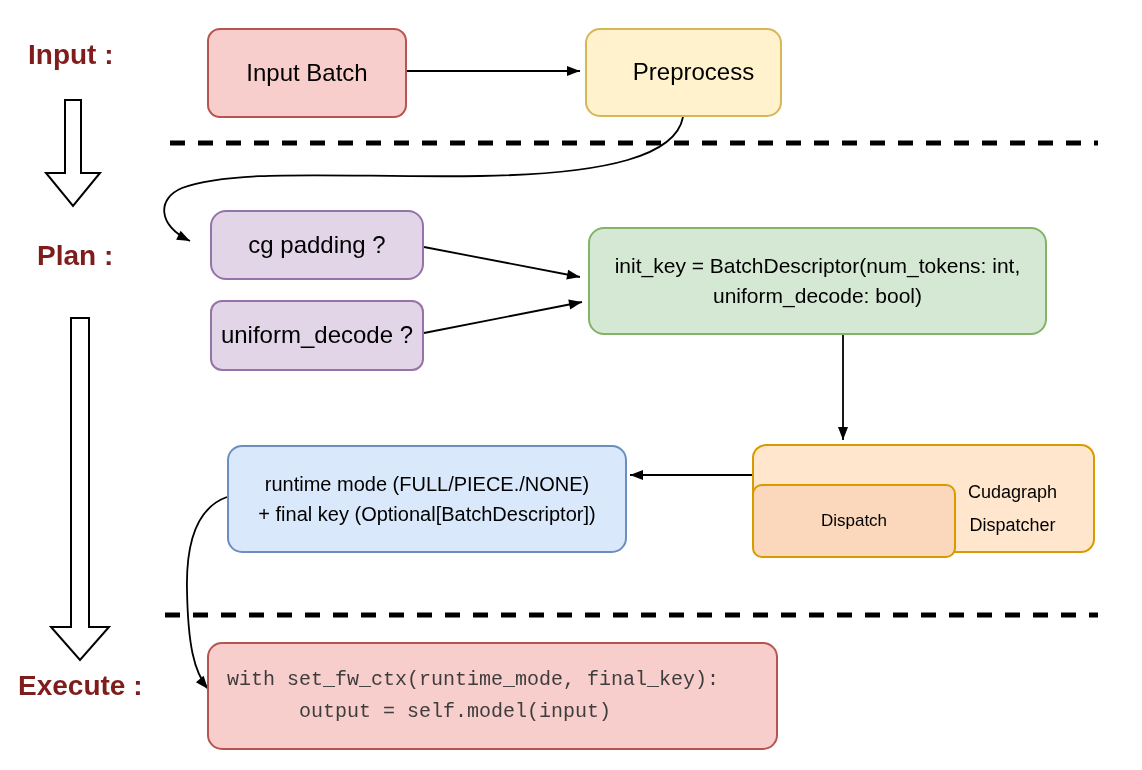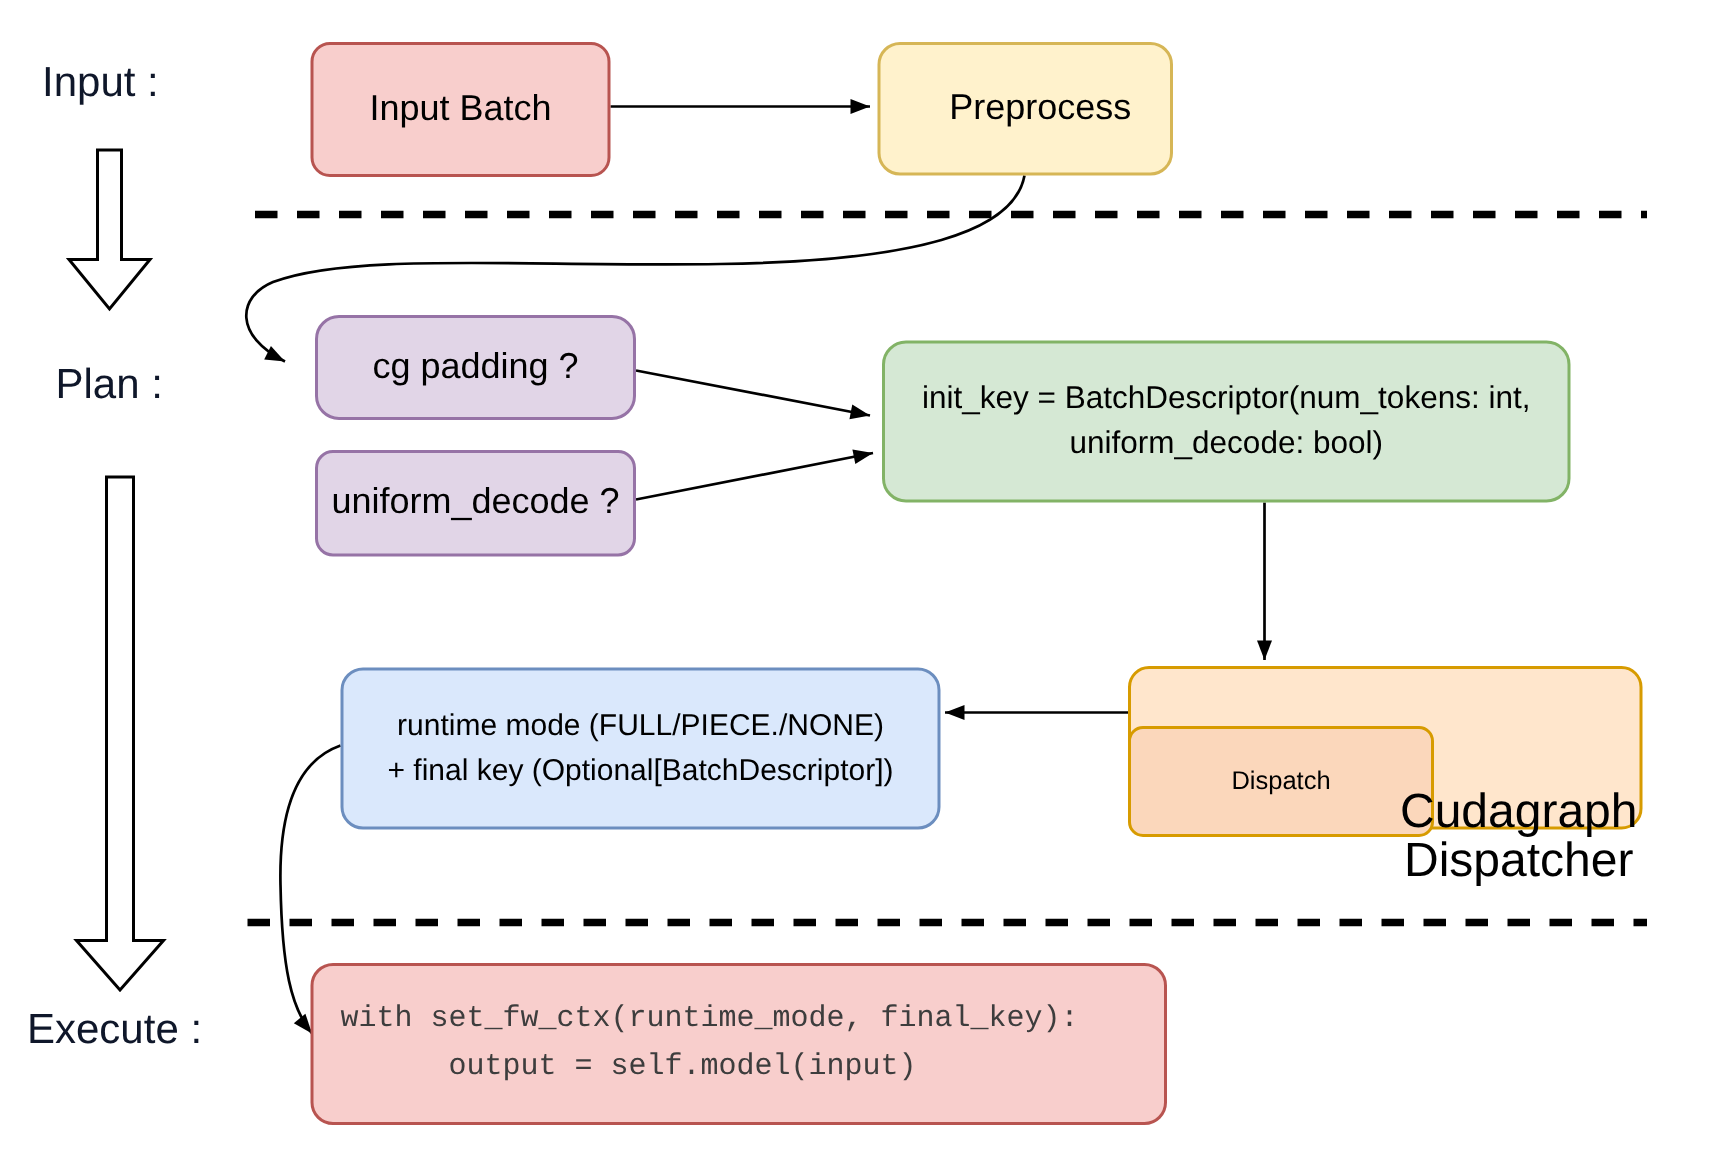--- a/index.html
+++ b/index.html
@@ -18,23 +18,23 @@
   }
   #edges {
     position: absolute;
     left: 0;
     top: 0;
     width: 1142px;
     height: 770px;
   }
   .section-label {
     position: absolute;
-    font-weight: 400;
+    font-weight: 700;
     font-size: 28px;
-    color: #0f172a;
+    color: #7f1d1d;
     white-space: nowrap;
   }
   .node {
     position: absolute;
     box-sizing: border-box;
     display: flex;
     flex-direction: column;
     align-items: center;
     justify-content: center;
     text-align: center;
@@ -48,22 +48,22 @@
   .node-orange { background: #ffe6cc; border: 2px solid #d79b00; }
   .node-dispatch { background: #fbd7bb; border: 2px solid #d79b00; }
 
   #node-input-batch   { left: 207px; top: 28px;  width: 200px; height: 90px;  border-radius: 13px; font-size: 24px; }
   #node-preprocess    { left: 585px; top: 28px;  width: 197px; height: 89px;  border-radius: 15px; font-size: 24px; padding-left: 20px; }
   #node-cg-padding    { left: 210px; top: 210px; width: 214px; height: 70px;  border-radius: 16px; font-size: 24px; }
   #node-uniform-decode{ left: 210px; top: 300px; width: 214px; height: 71px;  border-radius: 12px; font-size: 24px; }
   #node-init-key      { left: 588px; top: 227px; width: 459px; height: 108px; border-radius: 16px; font-size: 21px; line-height: 30px; }
   #node-cudagraph     { left: 752px; top: 444px; width: 343px; height: 109px; border-radius: 14px; }
   #node-dispatch      { left: 752px; top: 444px; width: 204px; height: 74px;  border-radius: 10px; font-size: 17px; margin-top: 40px; }
-  #node-dispatcher-label { left: 930px; top: 444px; width: 165px; height: 129px; font-size: 32px; line-height: 33px; position: absolute;
-    display: flex; flex-direction: column; align-items: center; justify-content: center; text-align: center; margin-top: 48px; }
+  #node-dispatcher-label { left: 930px; top: 444px; width: 165px; height: 129px; font-size: 18px; line-height: 33px; position: absolute;
+    display: flex; flex-direction: column; align-items: center; justify-content: center; text-align: center; }
   #node-runtime-mode  { left: 227px; top: 445px; width: 400px; height: 108px; border-radius: 15px; font-size: 20px; line-height: 30px; }
   #node-execute-code  { left: 207px; top: 642px; width: 571px; height: 108px; border-radius: 15px;
     font-family: Liberation Mono, monospace; font-size: 20px; line-height: 32px; color: #3d3d3d;
     align-items: flex-start; padding-left: 18px; }
   .code-line { white-space: pre; }
   #label-input   { left: 28px; top: 39px; }
   #label-plan    { left: 37px; top: 240px; }
   #label-execute { left: 18px; top: 670px; }
 </style>
 </head>

